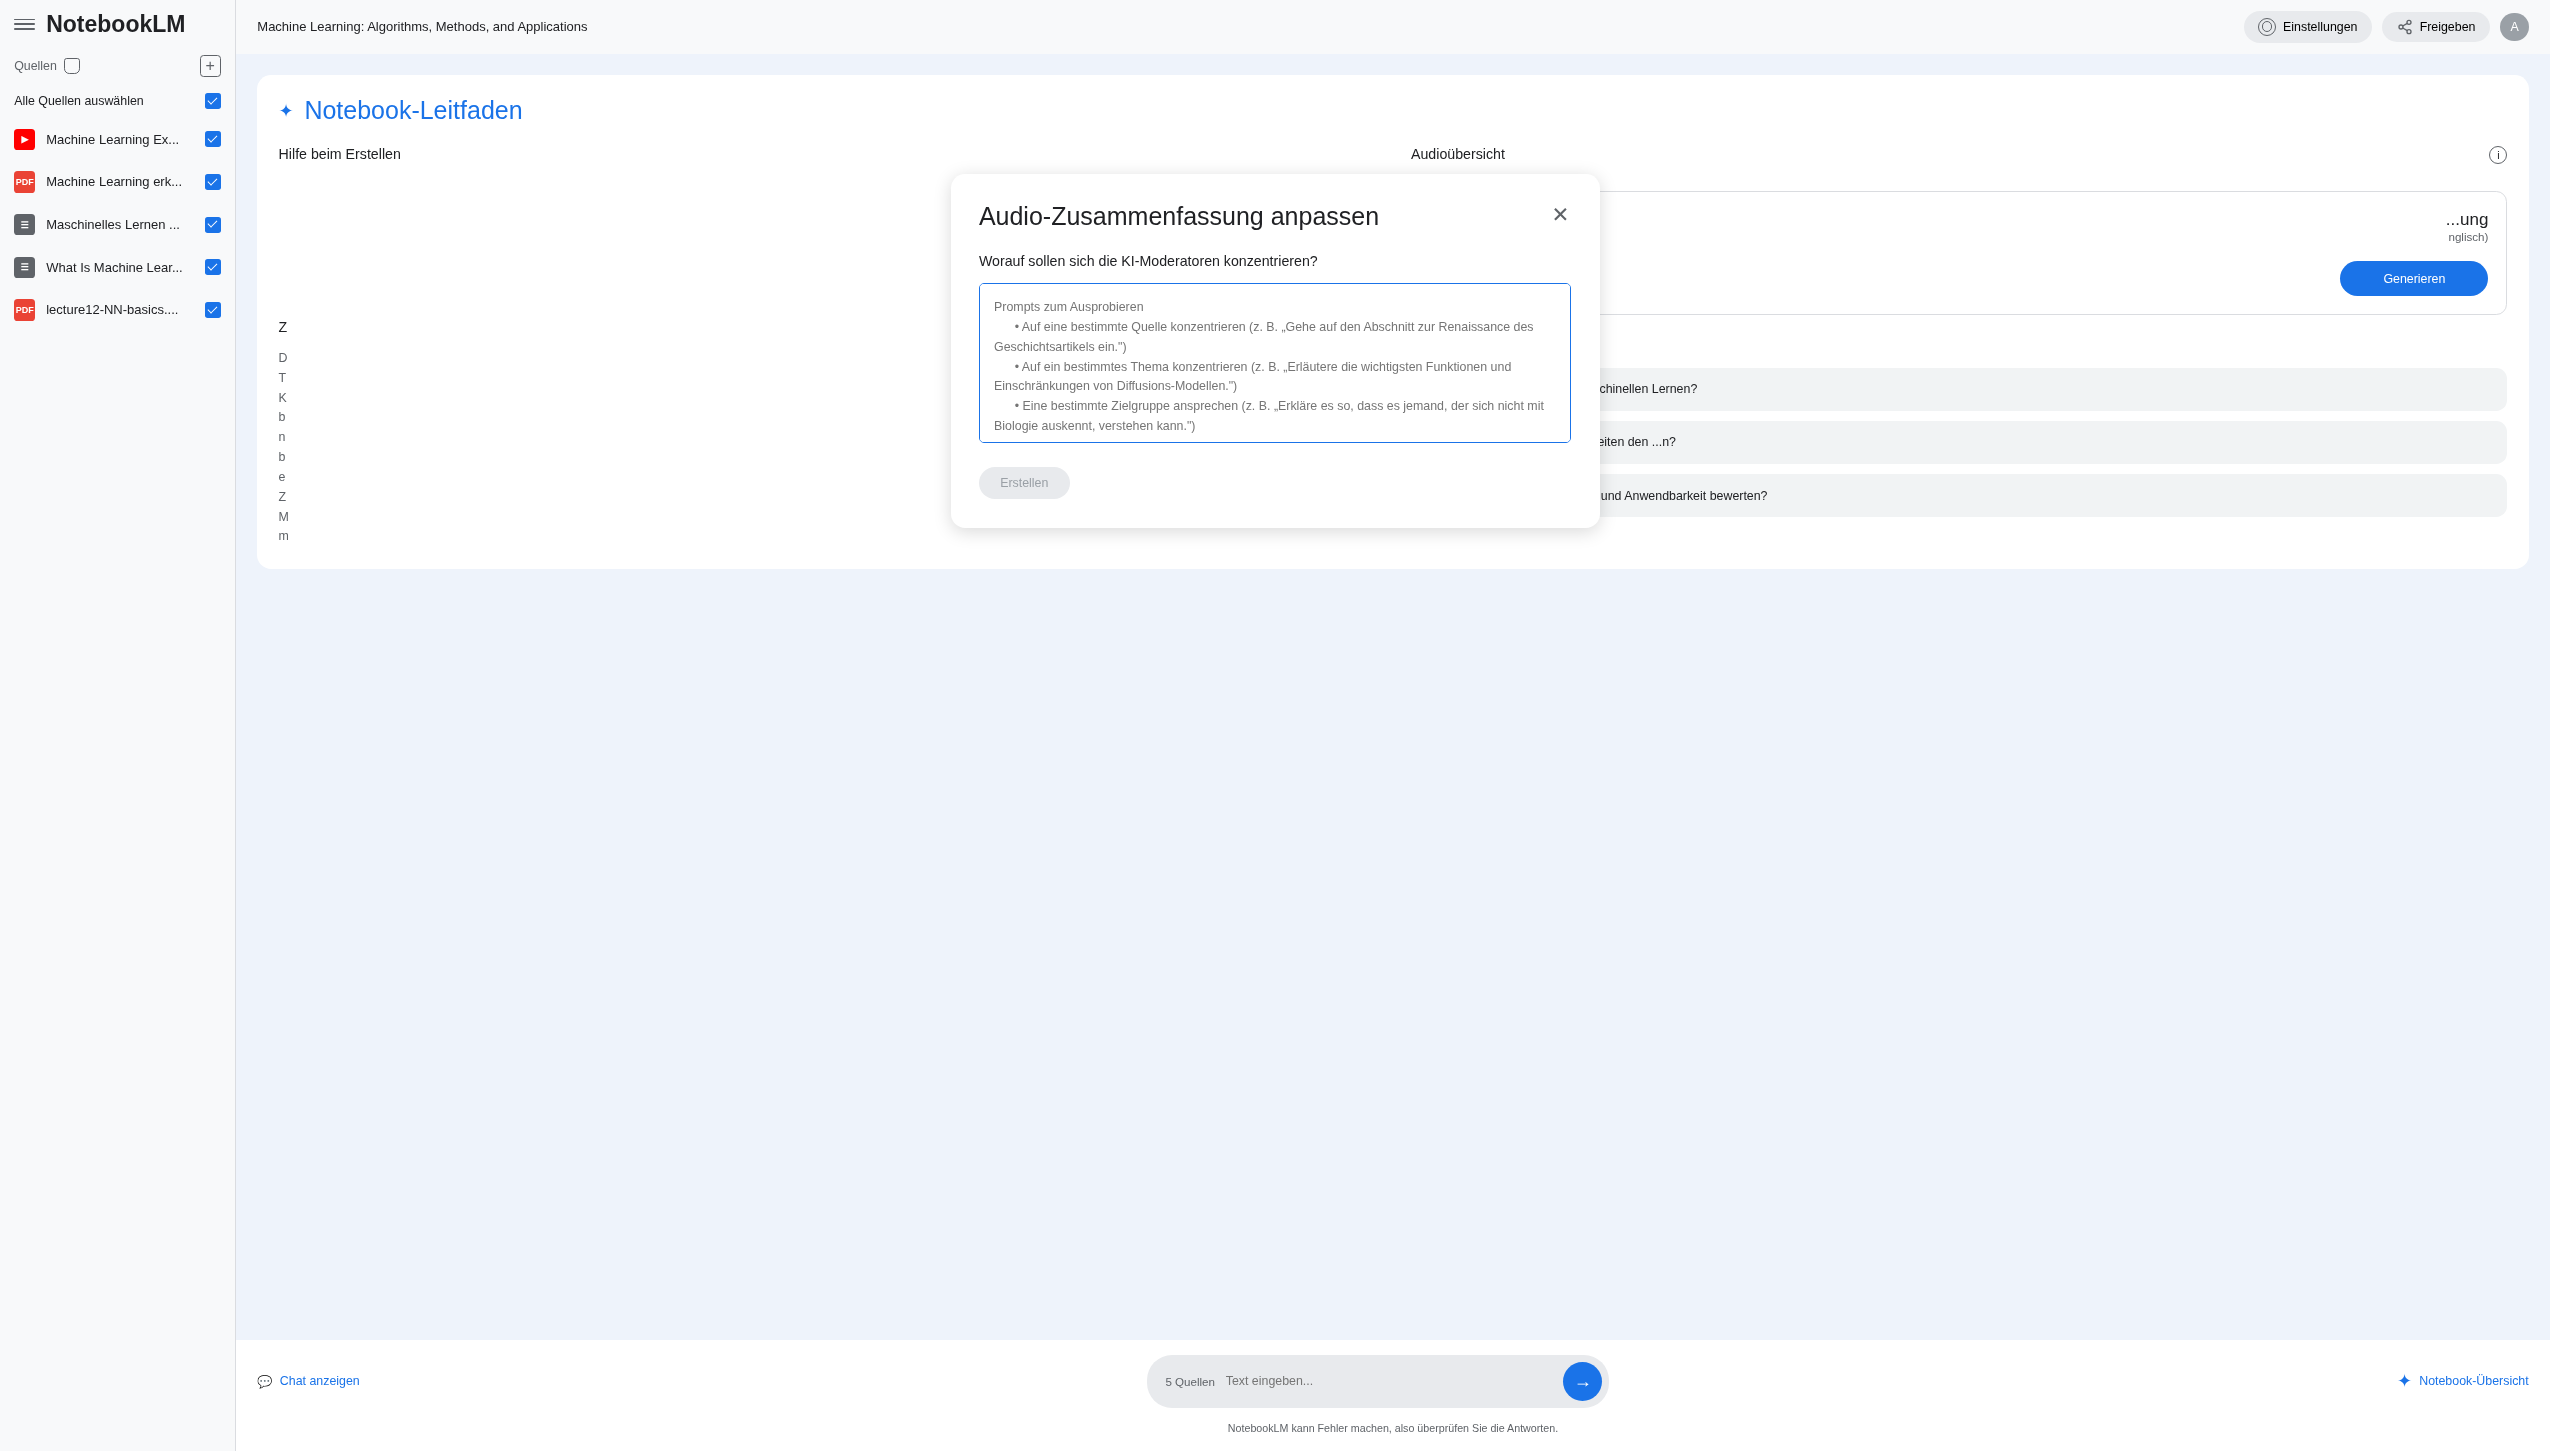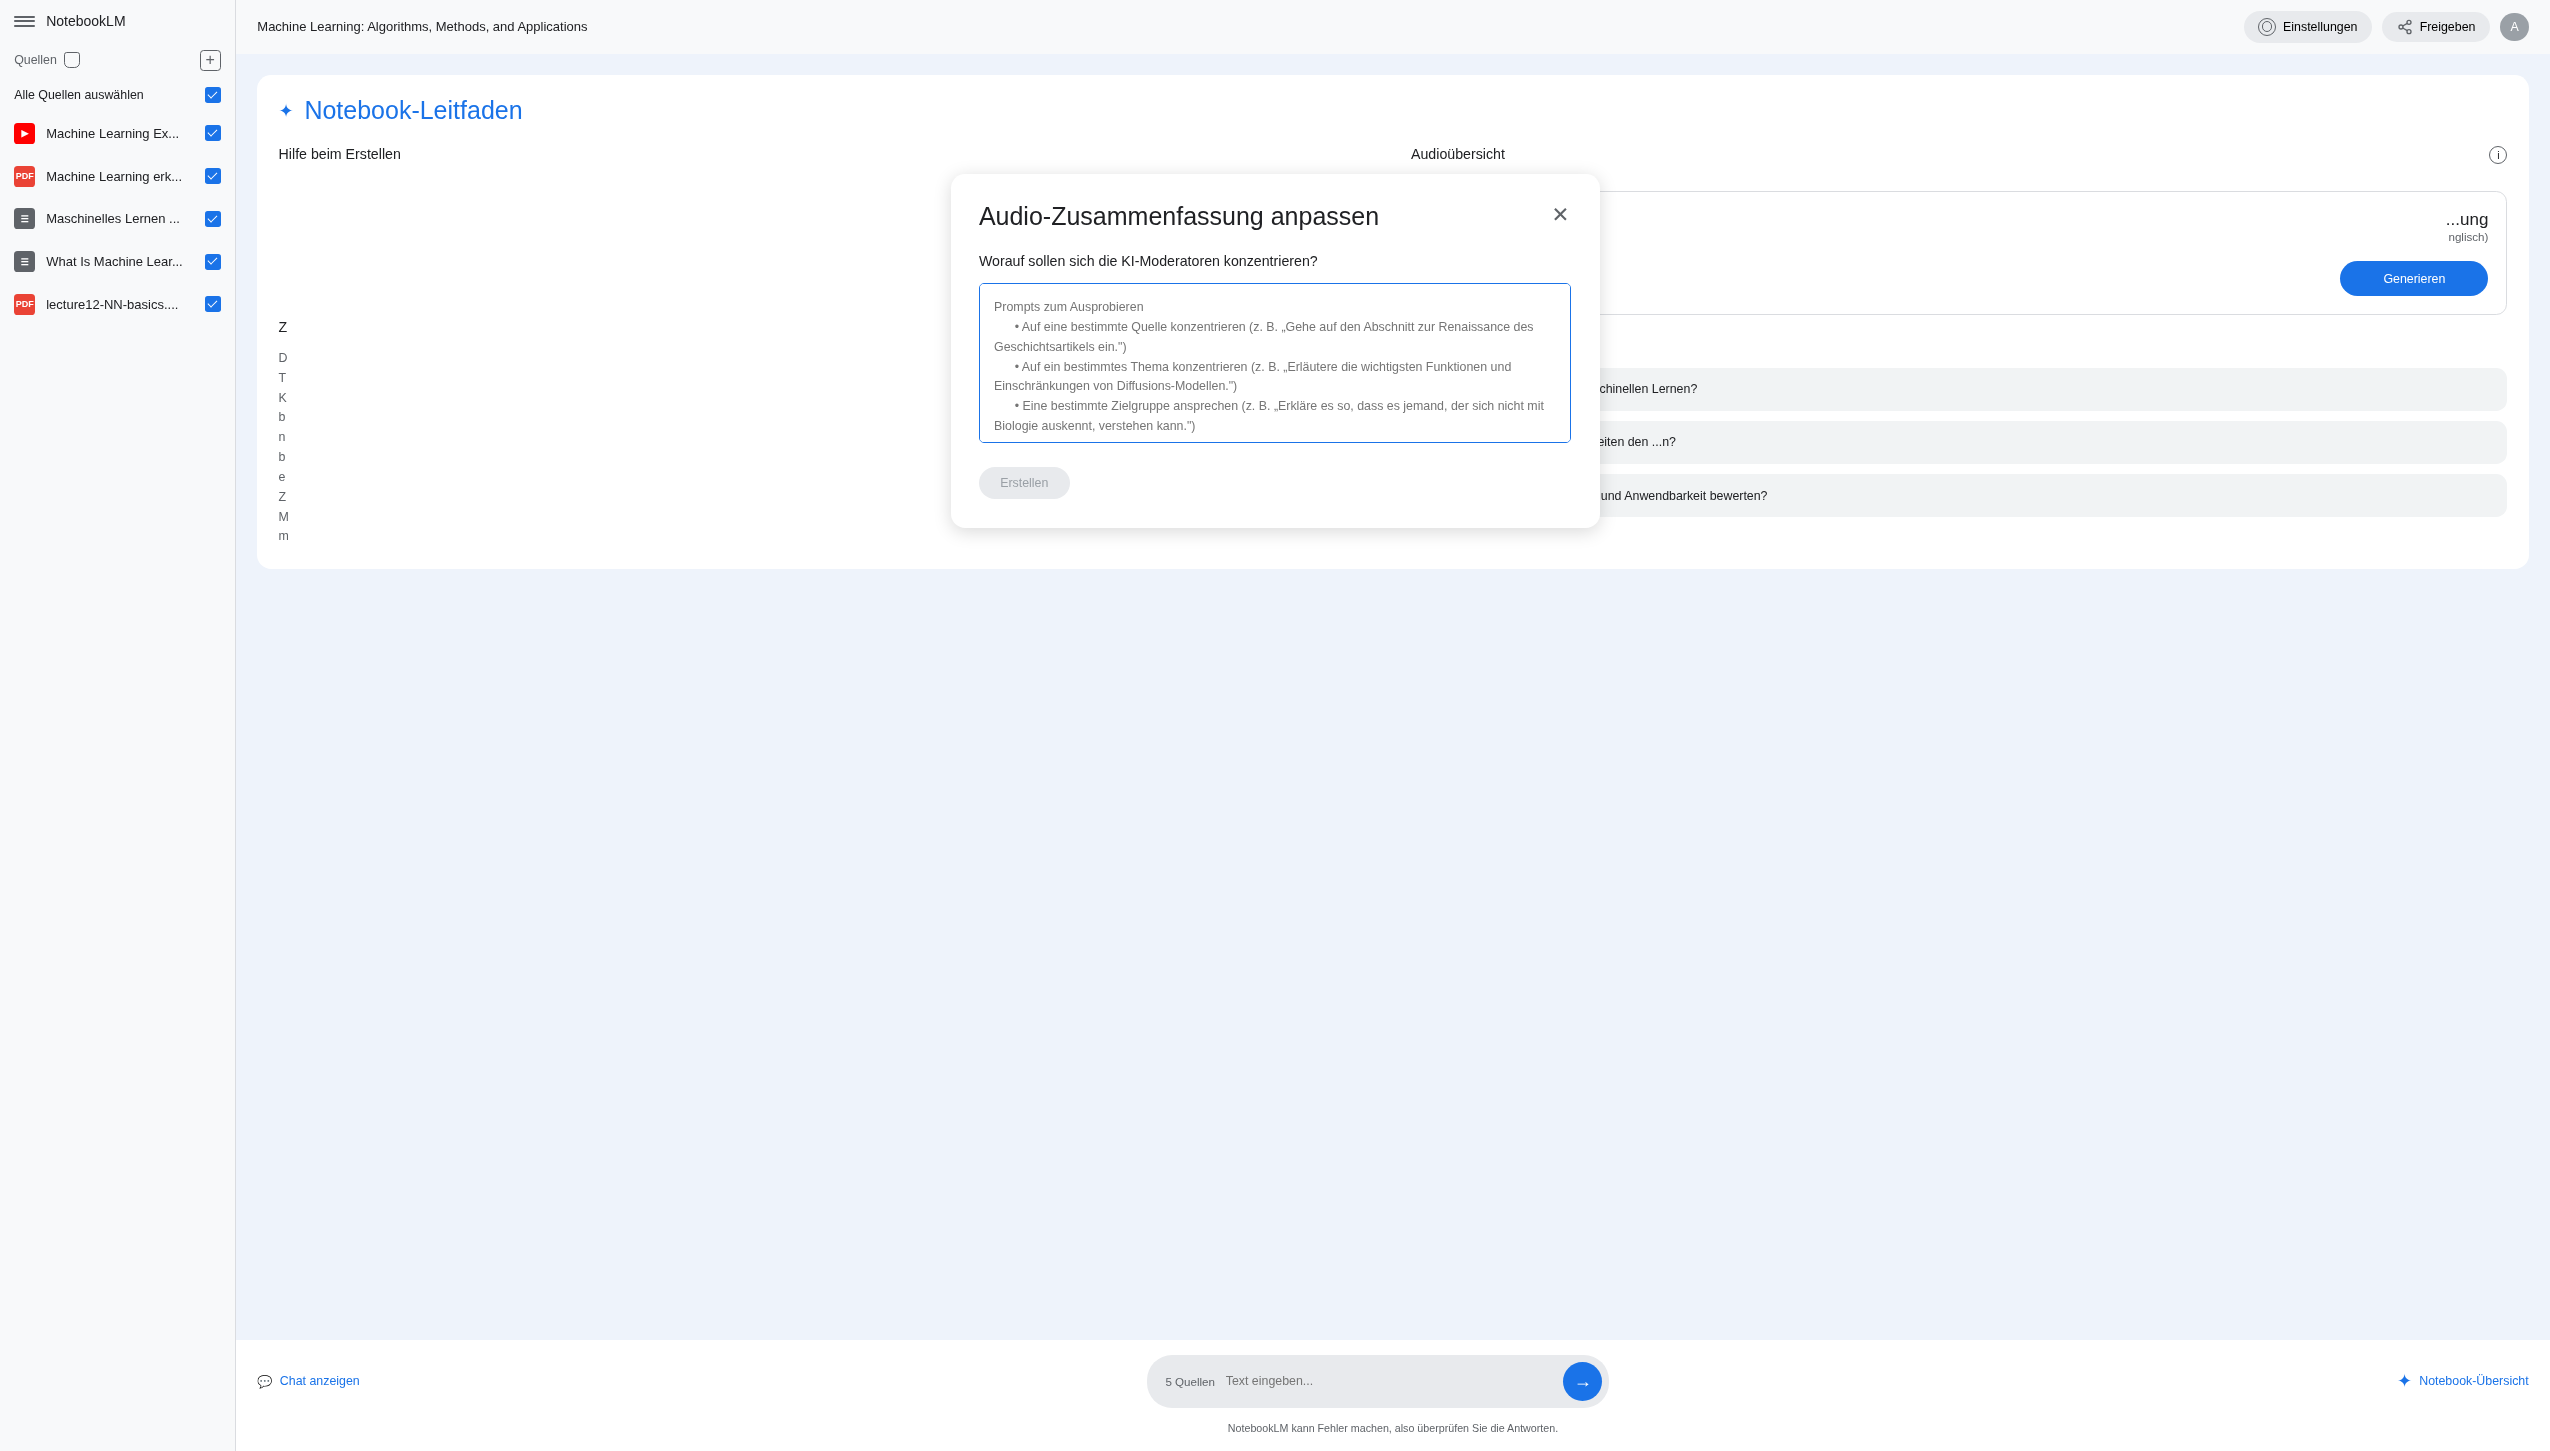--- a/index.html
+++ b/index.html
@@ -37,22 +37,22 @@
       flex-direction: column;
       justify-content: space-around;
       padding: 3.6px 0;
     }
     .menu-icon span {
       height: 1.8px;
       background: #5f6368;
       border-radius: 0.9px;
     }
     .logo {
-      font-size: 14px;
-      font-weight: 400;
+      font-size: 23px;
+      font-weight: 700;
       color: #202124;
     }
     .sources-header {
       display: flex;
       align-items: center;
       justify-content: space-between;
       padding: 7.1px 14.2px;
     }
     .sources-title {
       display: flex;

